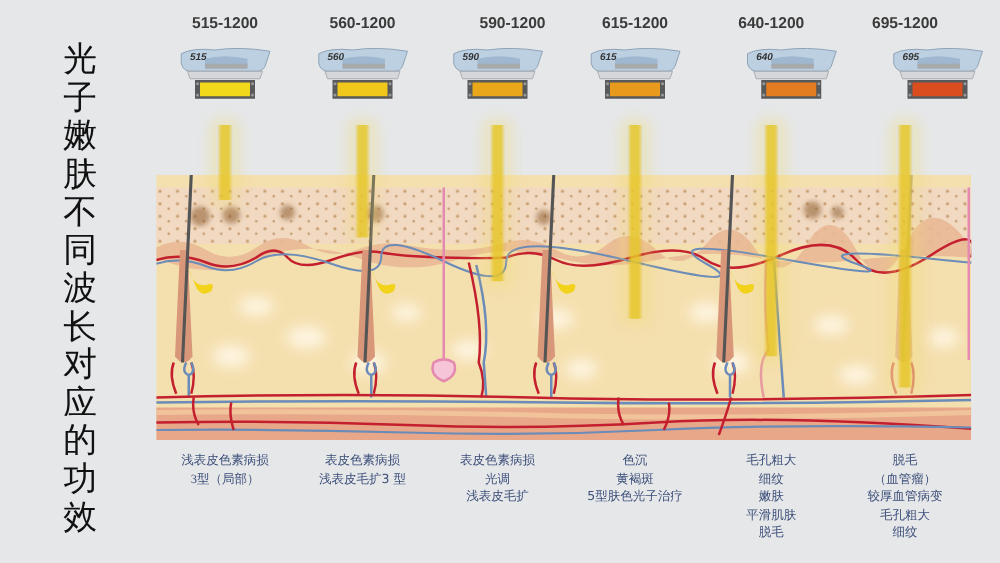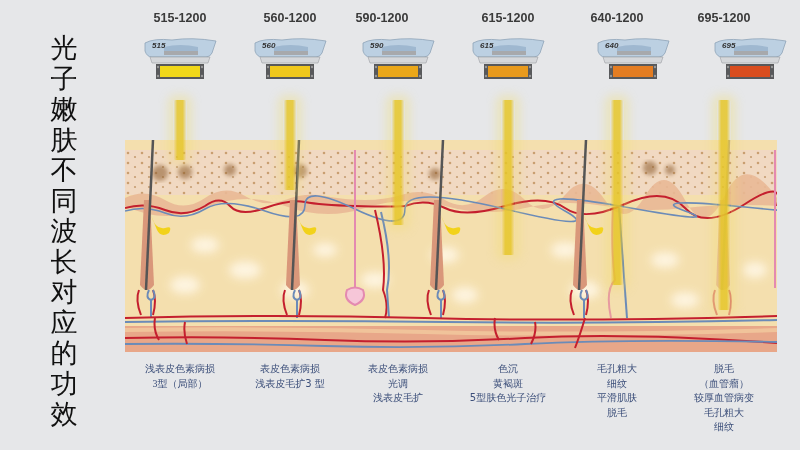--- a/index.html
+++ b/index.html
@@ -209,21 +209,21 @@
       <circle cx="60" cy="30" r="1.2" fill="#999"></circle>
         <circle cx="60" cy="39" r="1.2" fill="#999"></circle>
     </svg>
     <span class="hp-label">560</span>
   </div>
   <div class="desc" style="left: 225px;">
       <span>表皮色素病损</span>
       <span>浅表皮毛扩3 型</span>
     </div>
 
-  <div class="col-label" style="left: 332px;">590-1200</div>
+  <div class="col-label" style="left: 360px;">590-1200</div>
   <div class="handpiece" style="left: 360px;">
     <svg width="76" height="48" viewBox="0 0 76 48">
       <path d="M3 6 Q12 1 30 3 Q50 0 74 4 L70 16 Q68 20 64 20 L10 20 Q5 20 3 14 Z" fill="#bcd0e2" stroke="#8ea3b8" stroke-width="0.8"></path>
       <path d="M22 10 Q38 6 56 10 L56 16 L22 16 Z" fill="#9fb8d0"></path>
       <rect x="22" y="14" width="34" height="4" fill="#a7a9ac"></rect>
       <path d="M8 20 L68 20 L66 26 L10 26 Z" fill="#d5d7da" stroke="#9a9ea3" stroke-width="0.6"></path>
       <rect x="14" y="27" width="48" height="15" fill="#58595b"></rect>
       <rect x="18" y="29" width="40" height="11" class="filter-fill" fill="#eaa719"></rect>
       <circle cx="16" cy="30" r="1.2" fill="#999"></circle>
         <circle cx="16" cy="39" r="1.2" fill="#999"></circle>
@@ -272,20 +272,21 @@
       <circle cx="16" cy="30" r="1.2" fill="#999"></circle>
         <circle cx="16" cy="39" r="1.2" fill="#999"></circle>
       <circle cx="60" cy="30" r="1.2" fill="#999"></circle>
         <circle cx="60" cy="39" r="1.2" fill="#999"></circle>
     </svg>
     <span class="hp-label">640</span>
   </div>
   <div class="desc" style="left: 552px;">
       <span>毛孔粗大</span>
       <span>细纹</span>
+      <span>嫩肤</span>
       <span>平滑肌肤</span>
       <span>脱毛</span>
     </div>
 
   <div class="col-label" style="left: 674px;">695-1200</div>
   <div class="handpiece" style="left: 712px; text-align: right;">
     <svg width="76" height="48" viewBox="0 0 76 48">
       <path d="M3 6 Q12 1 30 3 Q50 0 74 4 L70 16 Q68 20 64 20 L10 20 Q5 20 3 14 Z" fill="#bcd0e2" stroke="#8ea3b8" stroke-width="0.8"></path>
       <path d="M22 10 Q38 6 56 10 L56 16 L22 16 Z" fill="#9fb8d0"></path>
       <rect x="22" y="14" width="34" height="4" fill="#a7a9ac"></rect>

